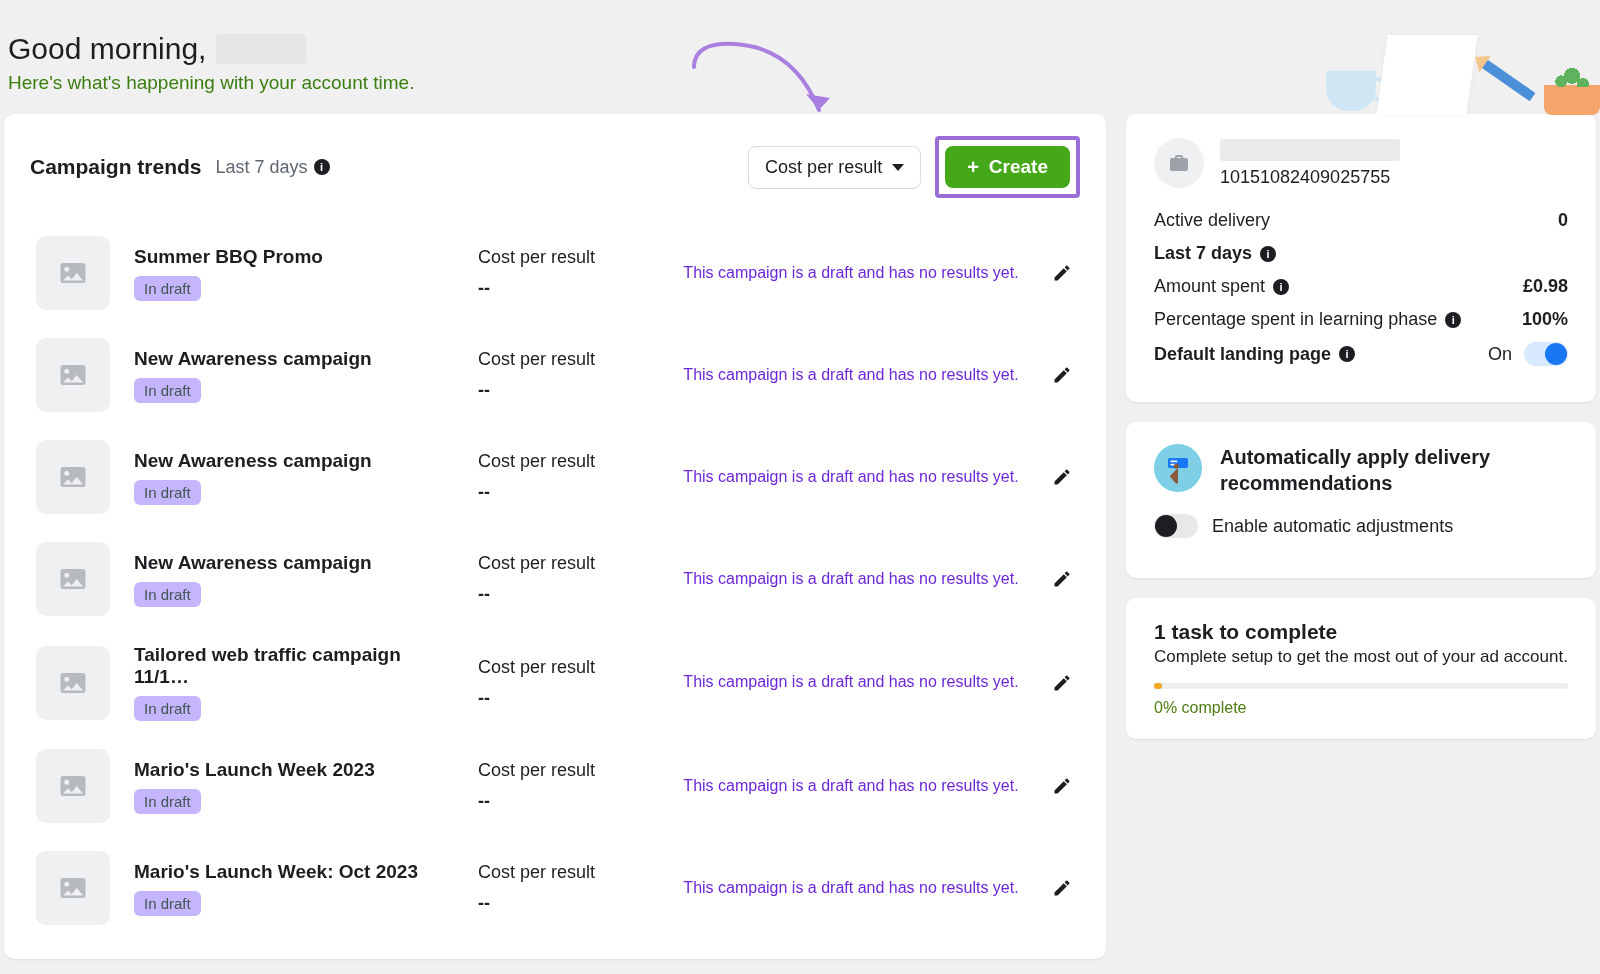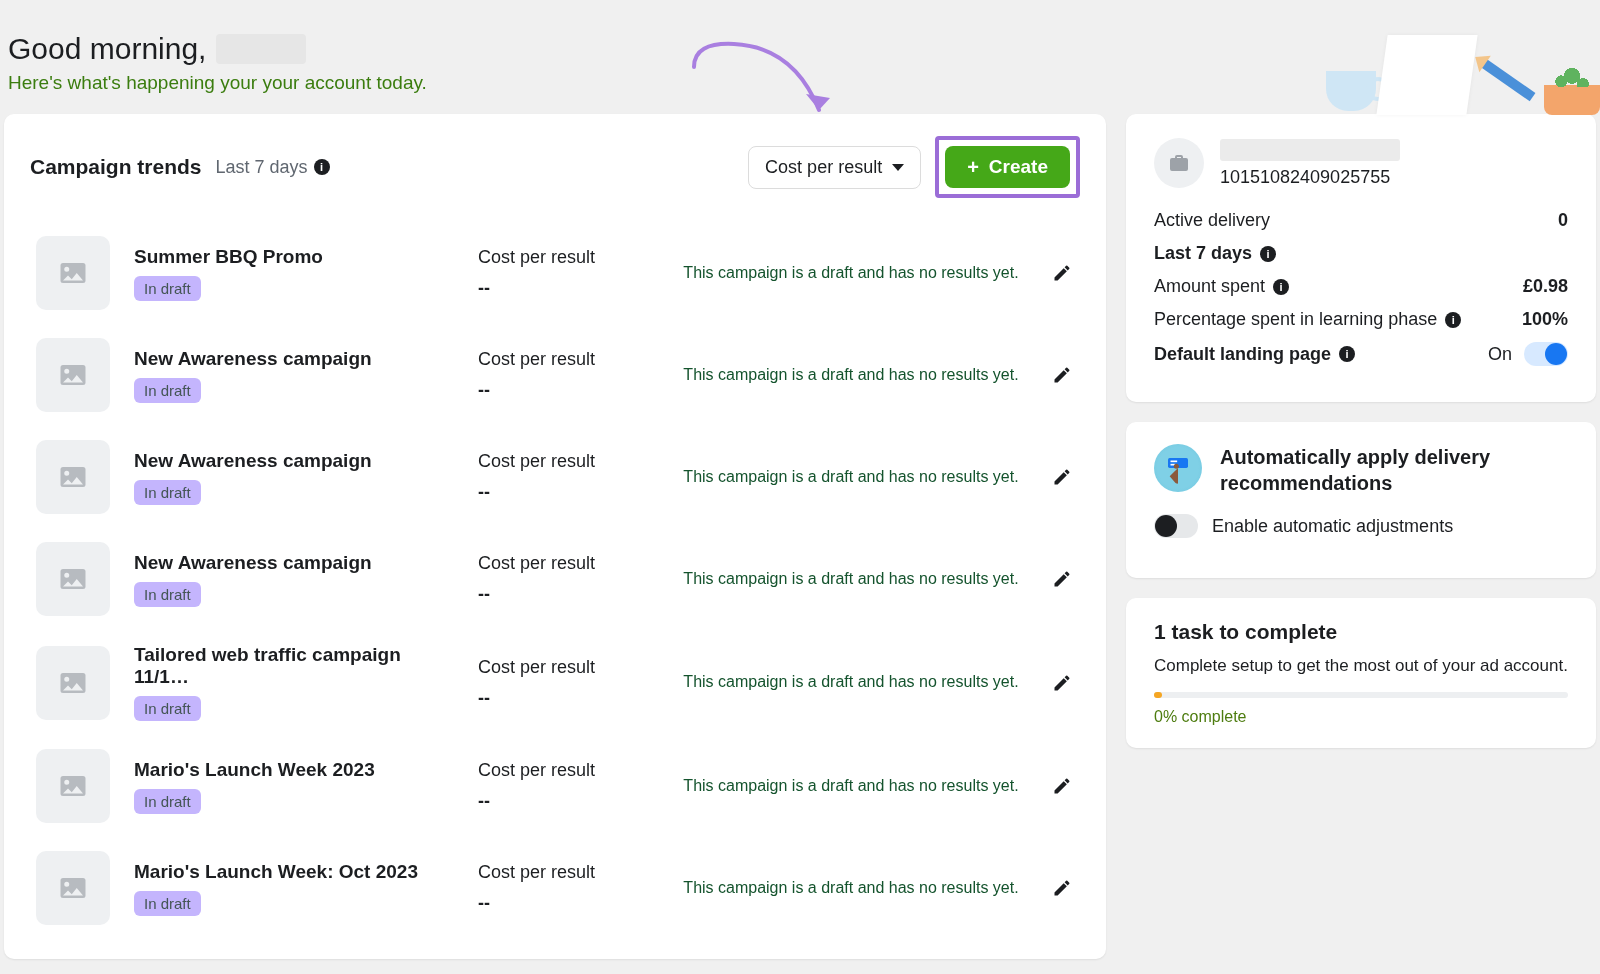--- a/index.html
+++ b/index.html
@@ -126,21 +126,21 @@
   .thumb svg { width:30px;height:30px;fill:#b7bbc0;}
   .camp-meta { width: 320px; }
   .camp-name { font-size:19px; font-weight:700; margin-bottom:8px;}
   .badge {
     display:inline-block; background:#c4b5fd; color:#455;
     font-size:15px; padding:4px 10px; border-radius:6px; font-weight:500;
   }
   .camp-metric { width:180px;}
   .metric-label { font-size:18px; color:#1c1e21; margin-bottom:10px;}
   .metric-value { font-size:18px; font-weight:700;}
-  .camp-note { flex:1; text-align:center; color:#14532d; font-size:16px; line-height:1.4;}
+  .camp-note { flex:1; text-align:center; color:#6d28d9; font-size:16px; line-height:1.4;}
   .edit-btn { width:36px;height:36px; display:flex;align-items:center;justify-content:center; cursor:pointer;}
   .edit-btn svg{width:20px;height:20px;fill:#1c1e21;}
 
   
   .acct-card { padding:24px 28px; }
   .acct-head { display:flex; align-items:center; gap:16px; margin-bottom:22px;}
   .acct-avatar {
     width:50px;height:50px;border-radius:50%;background:#eef0f2;
     display:flex;align-items:center;justify-content:center;
   }
@@ -169,35 +169,35 @@
     display:flex;align-items:center;justify-content:center;flex-shrink:0;
     position:relative;
   }
   .reco-title { font-size:20px; font-weight:700; line-height:1.3;}
   .reco-toggle-row { display:flex; align-items:center; gap:14px; font-size:18px; margin-bottom:14px;}
   .reco-desc { font-size:17px; line-height:1.5; color:#1c1e21;}
   .reco-desc a { color:#1877f2; text-decoration:none;}
 
   
   .task-card { padding:22px 28px;}
-  .task-title { font-size:21px; font-weight:700; margin-bottom:12px;}
+  .task-title { font-size:21px; font-weight:700; margin-bottom:3px;}
   .task-sub { font-size:17px; margin-bottom:16px;}
   .progress-bar { width:100%; height:6px; background:#edeff1; border-radius:3px; position:relative; margin-bottom:10px;}
   .progress-fill { position:absolute; left:0; top:0; height:100%; background:#f5a623; border-radius:3px;}
   .progress-label { font-size:16px; color:#4d7c0f;}
 </style>
 </head>
 <body>
 
 <div class="page-header">
   <div class="greeting">
     <span>Good morning,</span>
     <span class="greeting-blur"></span>
   </div>
-  <div class="subtitle">Here's what's happening your your account today.</div>
+  <div class="subtitle">Here's what's happening with your account time.</div>
 
   <div class="header-illustration">
     <div class="illus-cup"></div>
     <div class="illus-paper"></div>
     <div class="illus-pencil"></div>
     <div class="illus-plant"></div>
   </div>
 </div>
 
 <div class="layout">

